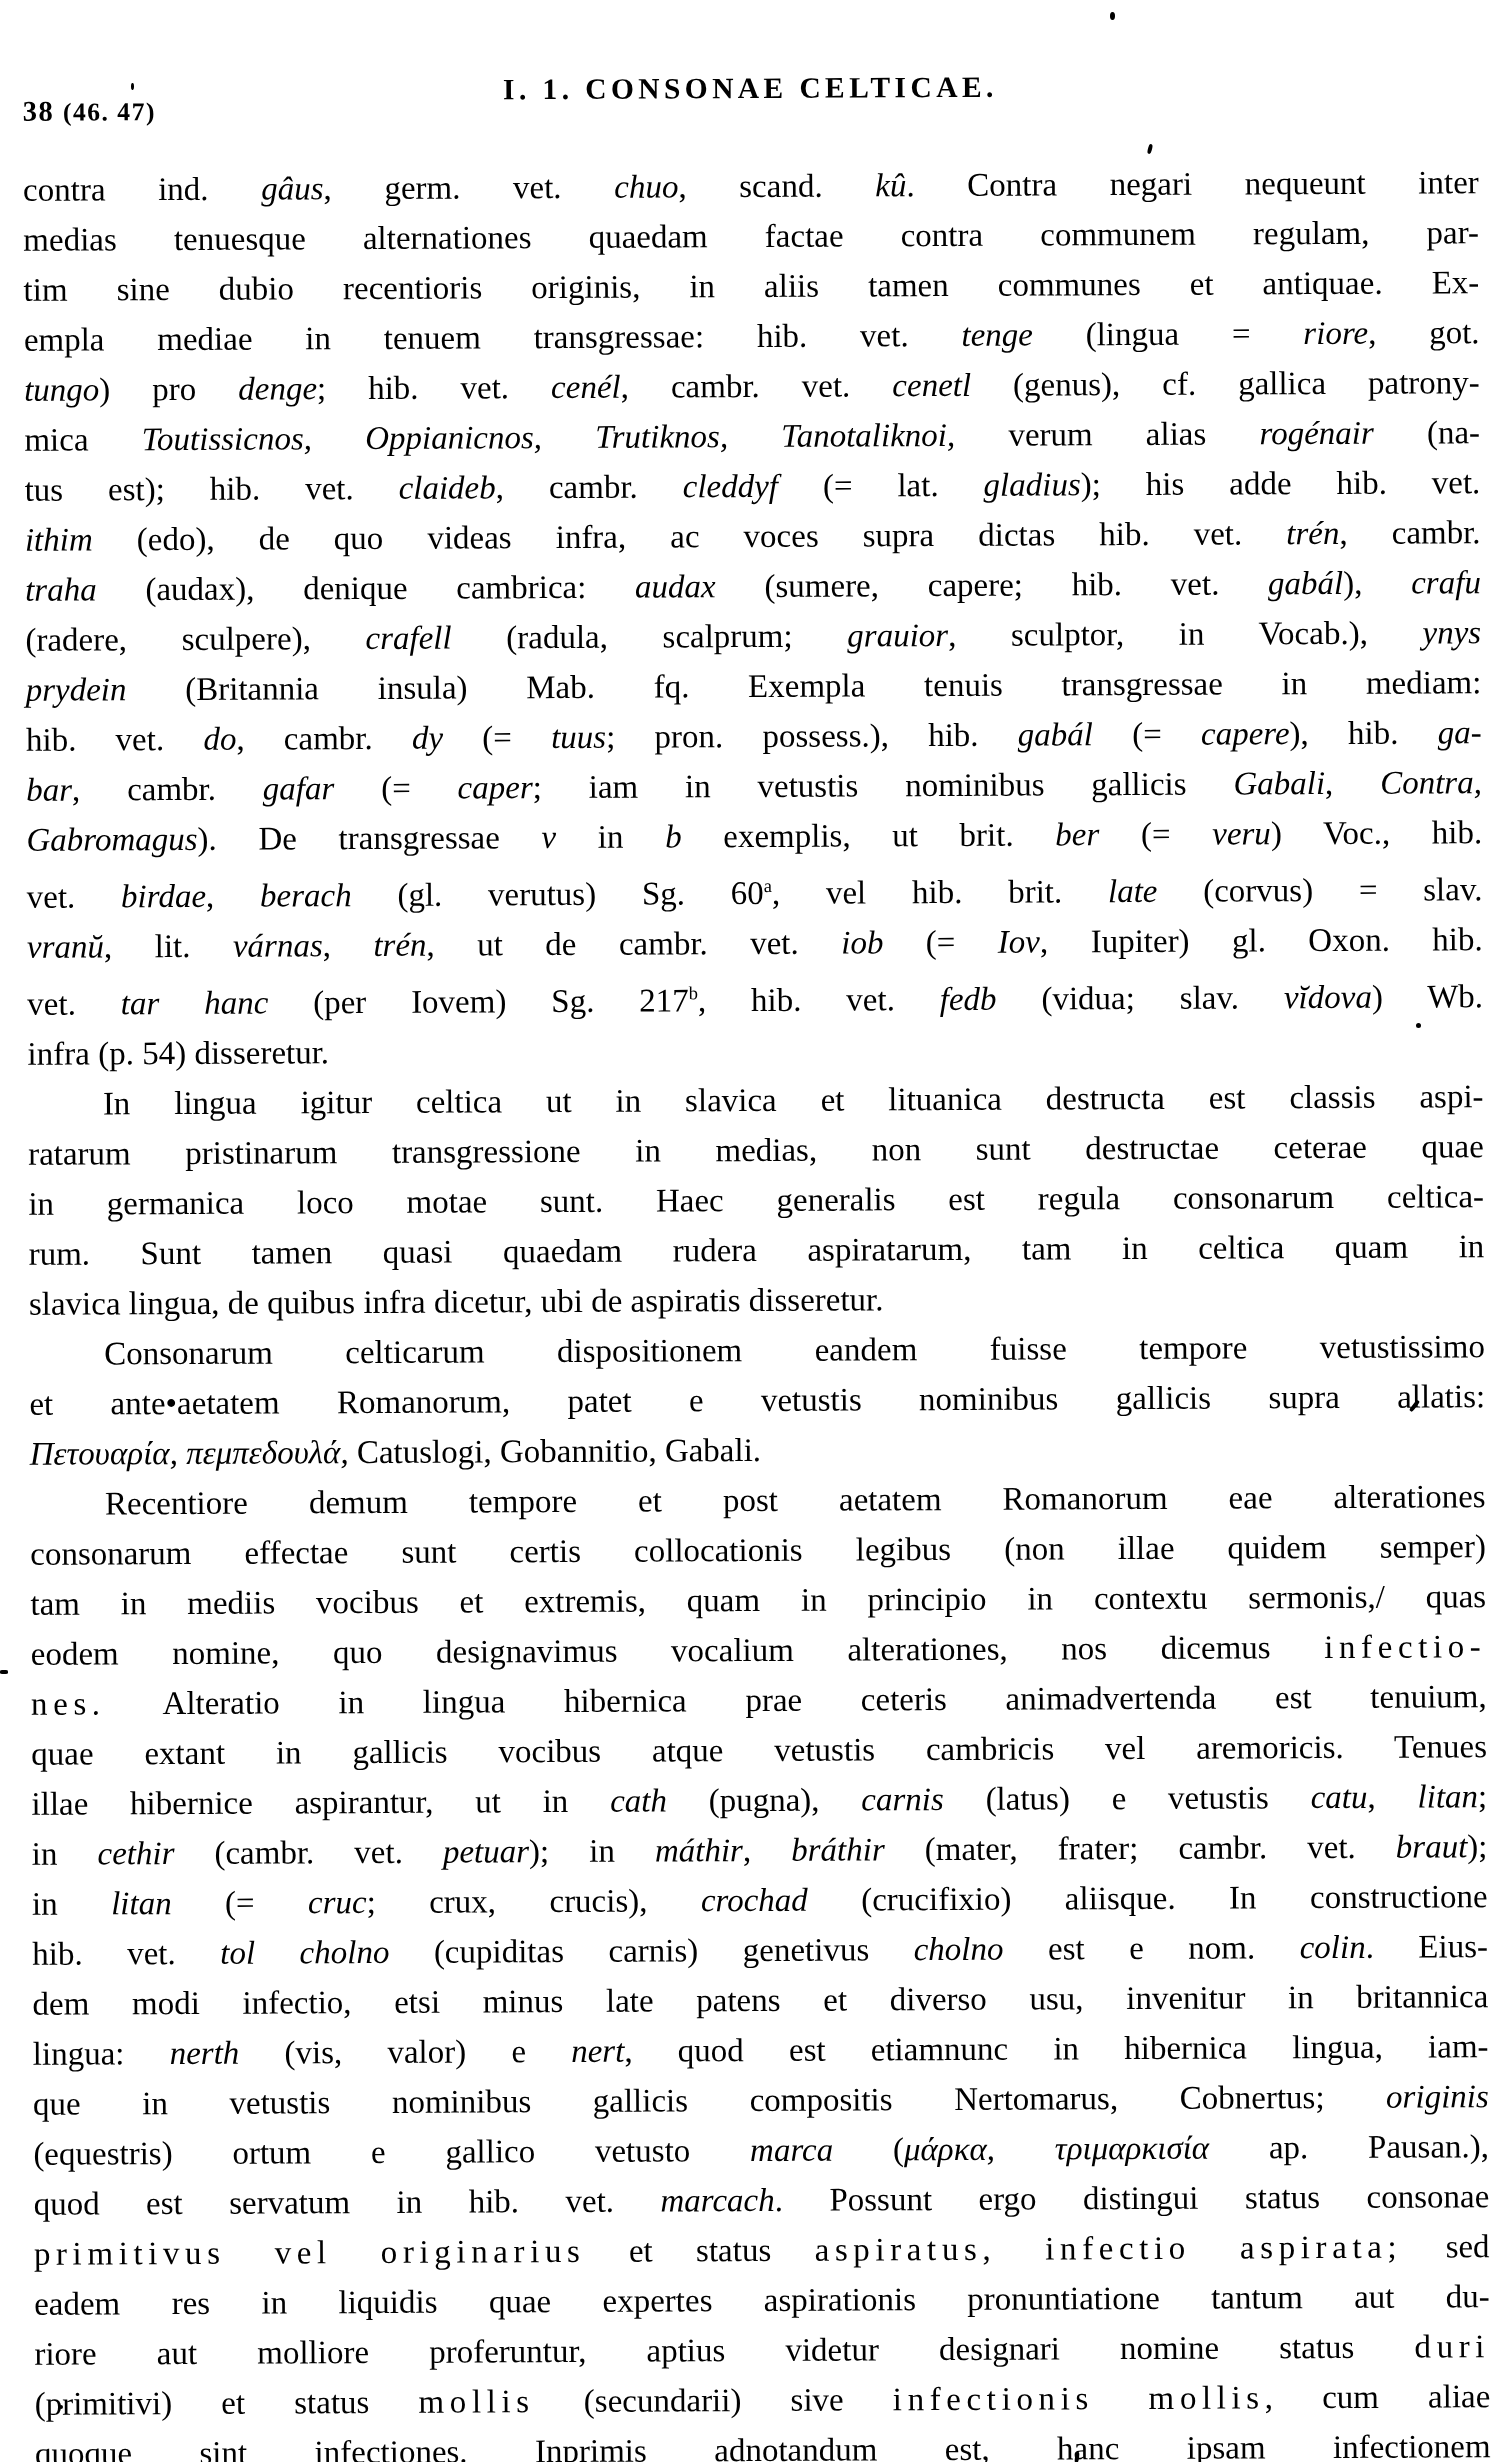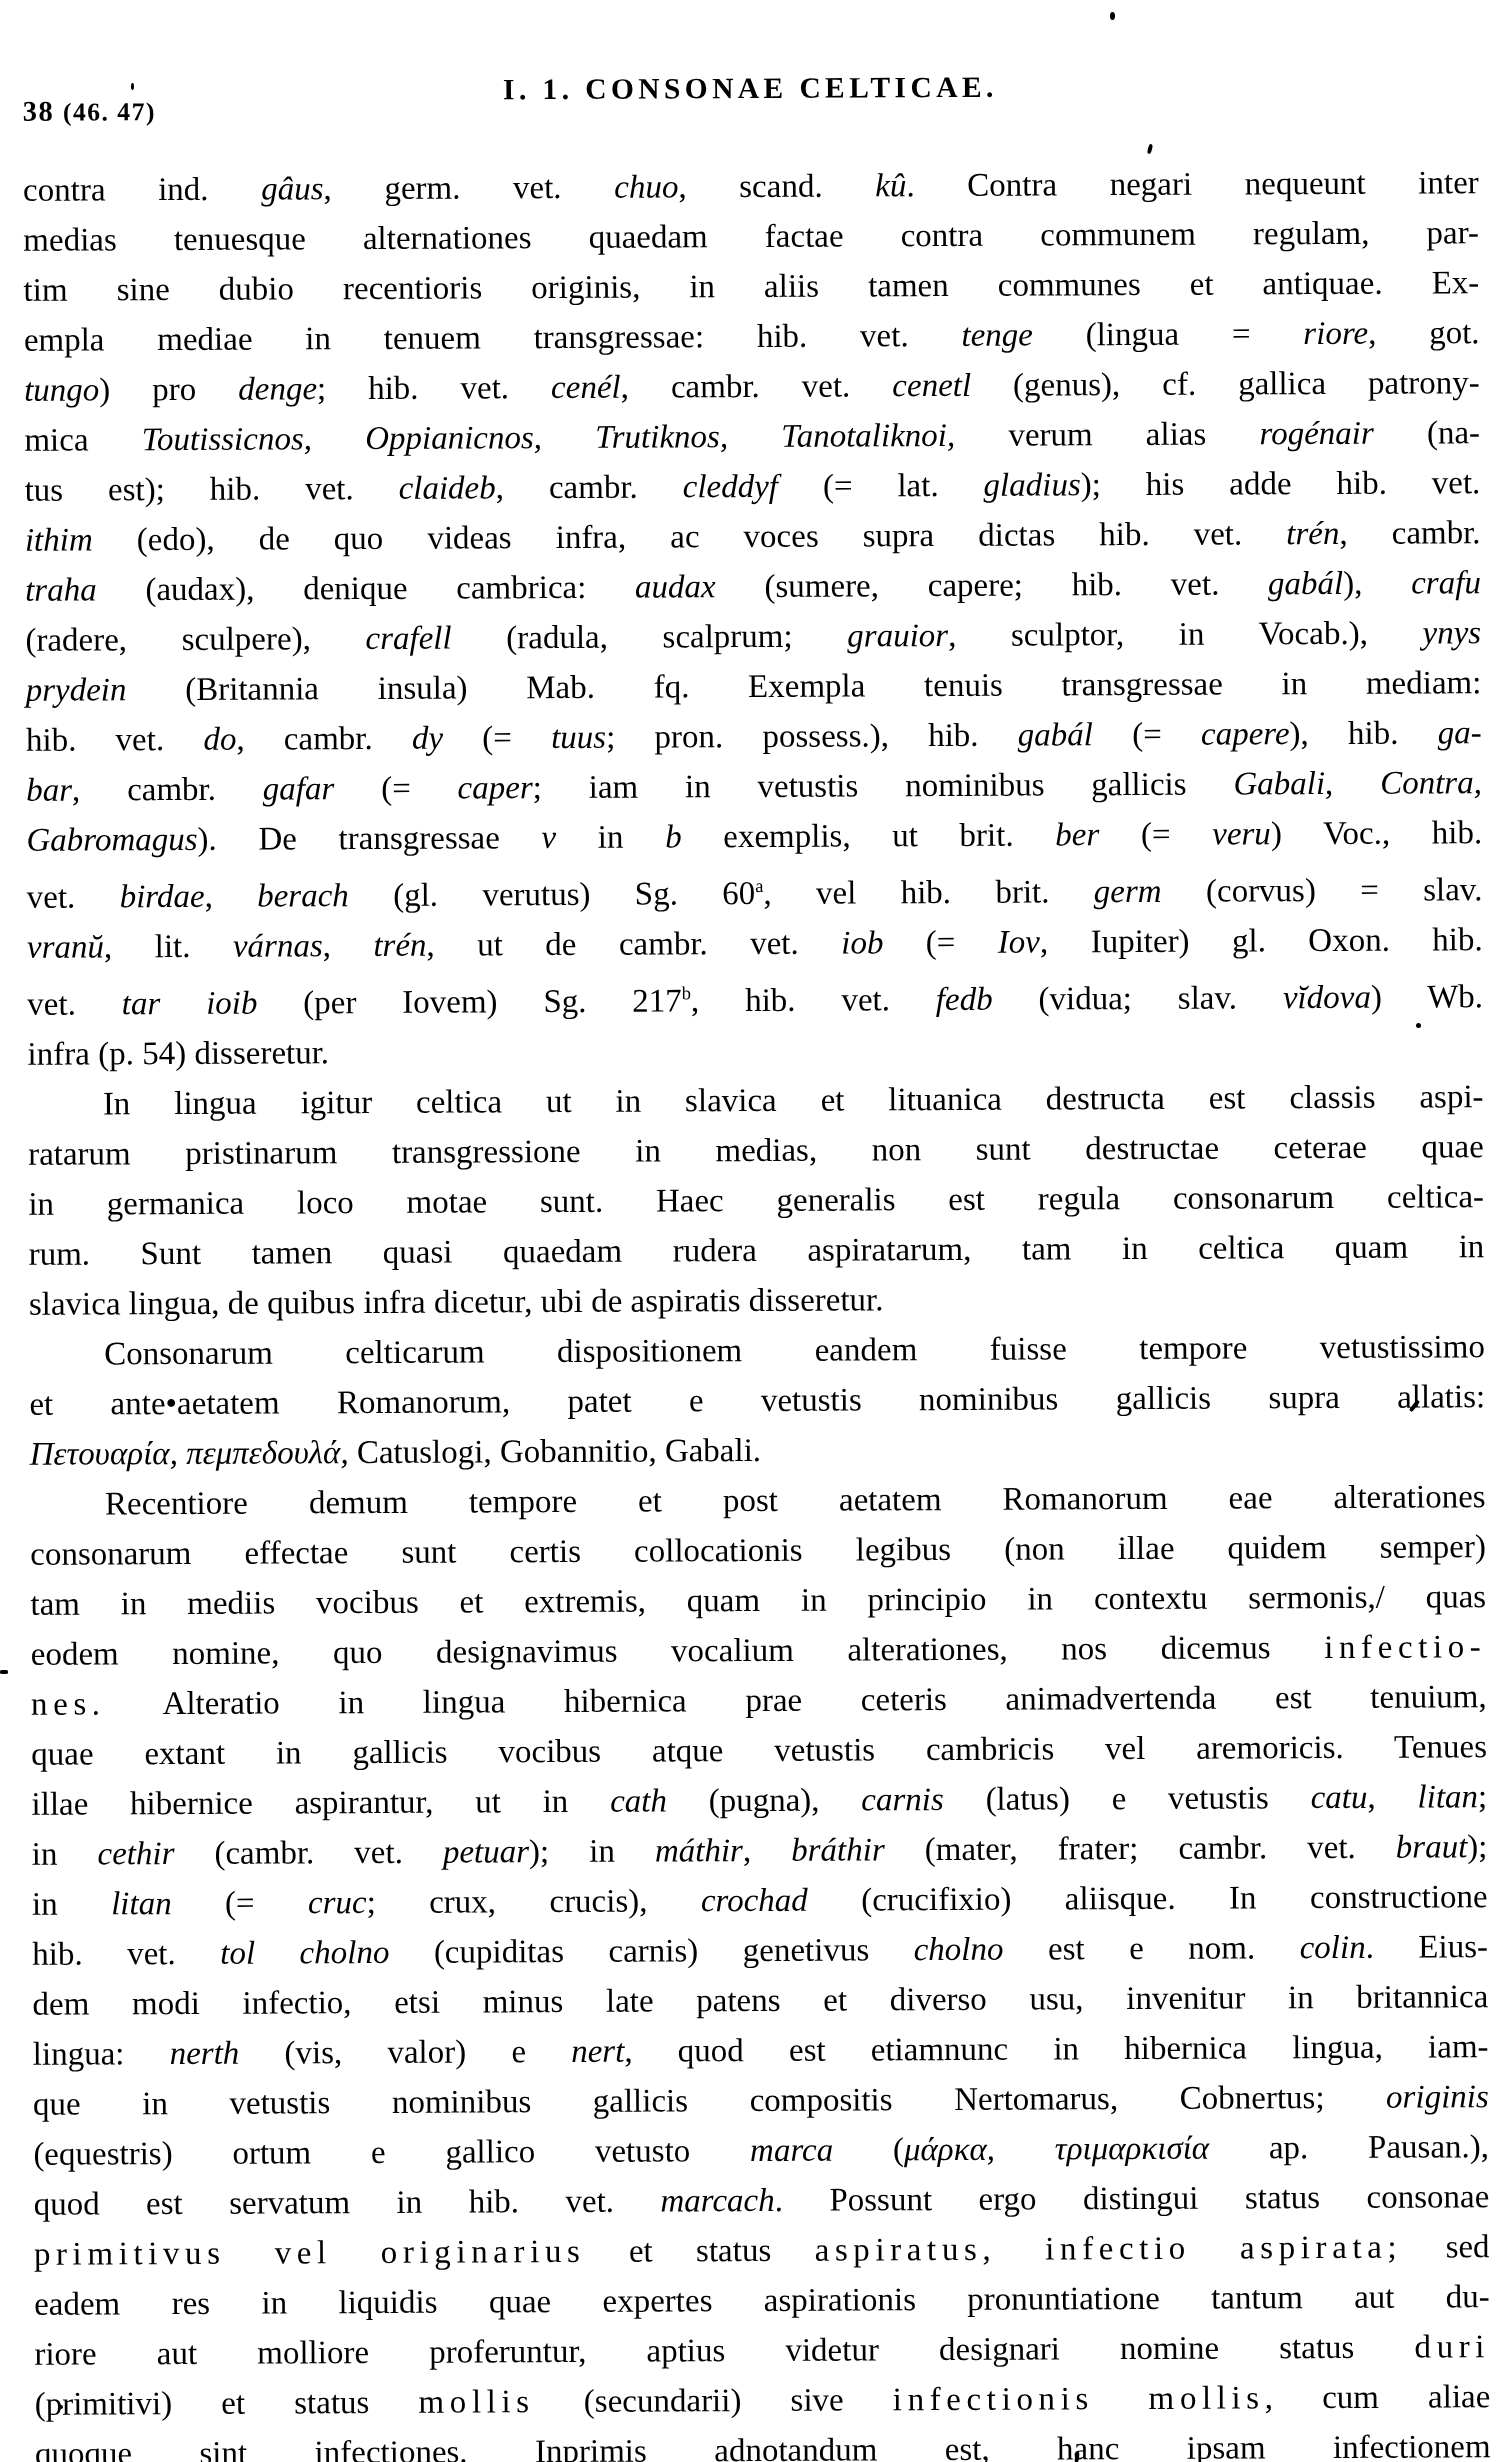--- a/index.html
+++ b/index.html
@@ -66,23 +66,23 @@
           <div class="line just"><span class="r-i">tungo</span><span class="r-n">) pro </span><span class="r-i">denge</span><span class="r-n">; hib. vet. </span><span class="r-i">cenél</span><span class="r-n">, cambr. vet. </span><span class="r-i">cenetl</span><span class="r-n"> (genus), cf. gallica patrony-</span></div>
           <div class="line just"><span class="r-n">mica </span><span class="r-i">Toutissicnos, Oppianicnos, Trutiknos, Tanotaliknoi,</span><span class="r-n"> verum alias </span><span class="r-i">rogénair</span><span class="r-n"> (na-</span></div>
           <div class="line just"><span class="r-n">tus est); hib. vet. </span><span class="r-i">claideb</span><span class="r-n">, cambr. </span><span class="r-i">cleddyf</span><span class="r-n"> (= lat. </span><span class="r-i">gladius</span><span class="r-n">); his adde hib. vet.</span></div>
           <div class="line just"><span class="r-i">ithim</span><span class="r-n"> (edo), de quo videas infra, ac voces supra dictas hib. vet. </span><span class="r-i">trén</span><span class="r-n">, cambr.</span></div>
           <div class="line just"><span class="r-i">traha</span><span class="r-n"> (audax), denique cambrica: </span><span class="r-i">audax</span><span class="r-n"> (sumere, capere; hib. vet. </span><span class="r-i">gabál</span><span class="r-n">), </span><span class="r-i">crafu</span></div>
           <div class="line just"><span class="r-n">(radere, sculpere), </span><span class="r-i">crafell</span><span class="r-n"> (radula, scalprum; </span><span class="r-i">grauior</span><span class="r-n">, sculptor, in Vocab.), </span><span class="r-i">ynys</span></div>
           <div class="line just"><span class="r-i">prydein</span><span class="r-n"> (Britannia insula) Mab. fq. Exempla tenuis transgressae in mediam:</span></div>
           <div class="line just"><span class="r-n">hib. vet. </span><span class="r-i">do</span><span class="r-n">, cambr. </span><span class="r-i">dy</span><span class="r-n"> (= </span><span class="r-i">tuus</span><span class="r-n">; pron. possess.), hib. </span><span class="r-i">gabál</span><span class="r-n"> (= </span><span class="r-i">capere</span><span class="r-n">), hib. </span><span class="r-i">ga-</span></div>
           <div class="line just"><span class="r-i">bar</span><span class="r-n">, cambr. </span><span class="r-i">gafar</span><span class="r-n"> (= </span><span class="r-i">caper</span><span class="r-n">; iam in vetustis nominibus gallicis </span><span class="r-i">Gabali</span><span class="r-n">, </span><span class="r-i">Contra,</span></div>
           <div class="line just"><span class="r-i">Gabromagus</span><span class="r-n">). De transgressae </span><span class="r-i">v</span><span class="r-n"> in </span><span class="r-i">b</span><span class="r-n"> exemplis, ut brit. </span><span class="r-i">ber</span><span class="r-n"> (= </span><span class="r-i">veru</span><span class="r-n">) Voc., hib.</span></div>
-          <div class="line just"><span class="r-n">vet. </span><span class="r-i">birdae</span><span class="r-n">, </span><span class="r-i">berach</span><span class="r-n"> (gl. verutus) Sg. 60</span><span class="r-u">a</span><span class="r-n">, vel hib. brit. </span><span class="r-i">germ</span><span class="r-n"> (corvus) = slav.</span></div>
+          <div class="line just"><span class="r-n">vet. </span><span class="r-i">birdae</span><span class="r-n">, </span><span class="r-i">berach</span><span class="r-n"> (gl. verutus) Sg. 60</span><span class="r-u">a</span><span class="r-n">, vel hib. brit. </span><span class="r-i">late</span><span class="r-n"> (corvus) = slav.</span></div>
           <div class="line just"><span class="r-i">vranŭ</span><span class="r-n">, lit. </span><span class="r-i">várnas</span><span class="r-n">, </span><span class="r-i">trén</span><span class="r-n">, ut de cambr. vet. </span><span class="r-i">iob</span><span class="r-n"> (= </span><span class="r-i">Iov</span><span class="r-n">, Iupiter) gl. Oxon. hib.</span></div>
-          <div class="line just"><span class="r-n">vet. </span><span class="r-i">tar ioib</span><span class="r-n"> (per Iovem) Sg. 217</span><span class="r-u">b</span><span class="r-n">, hib. vet. </span><span class="r-i">fedb</span><span class="r-n"> (vidua; slav. </span><span class="r-i">vĭdova</span><span class="r-n">) Wb.</span></div>
+          <div class="line just"><span class="r-n">vet. </span><span class="r-i">tar hanc</span><span class="r-n"> (per Iovem) Sg. 217</span><span class="r-u">b</span><span class="r-n">, hib. vet. </span><span class="r-i">fedb</span><span class="r-n"> (vidua; slav. </span><span class="r-i">vĭdova</span><span class="r-n">) Wb.</span></div>
           <div class="line"><span class="r-n">infra (p. 54) disseretur.</span></div>
         </div>
         <div class="para indent">
           <div class="line just"><span class="r-n">In lingua igitur celtica ut in slavica et lituanica destructa est classis aspi-</span></div>
           <div class="line just"><span class="r-n">ratarum pristinarum transgressione in medias, non sunt destructae ceterae quae</span></div>
           <div class="line just"><span class="r-n">in germanica loco motae sunt. Haec generalis est regula consonarum celtica-</span></div>
           <div class="line just"><span class="r-n">rum. Sunt tamen quasi quaedam rudera aspiratarum, tam in celtica quam in</span></div>
           <div class="line"><span class="r-n">slavica lingua, de quibus infra dicetur, ubi de aspiratis disseretur.</span></div>
         </div>
         <div class="para indent">

